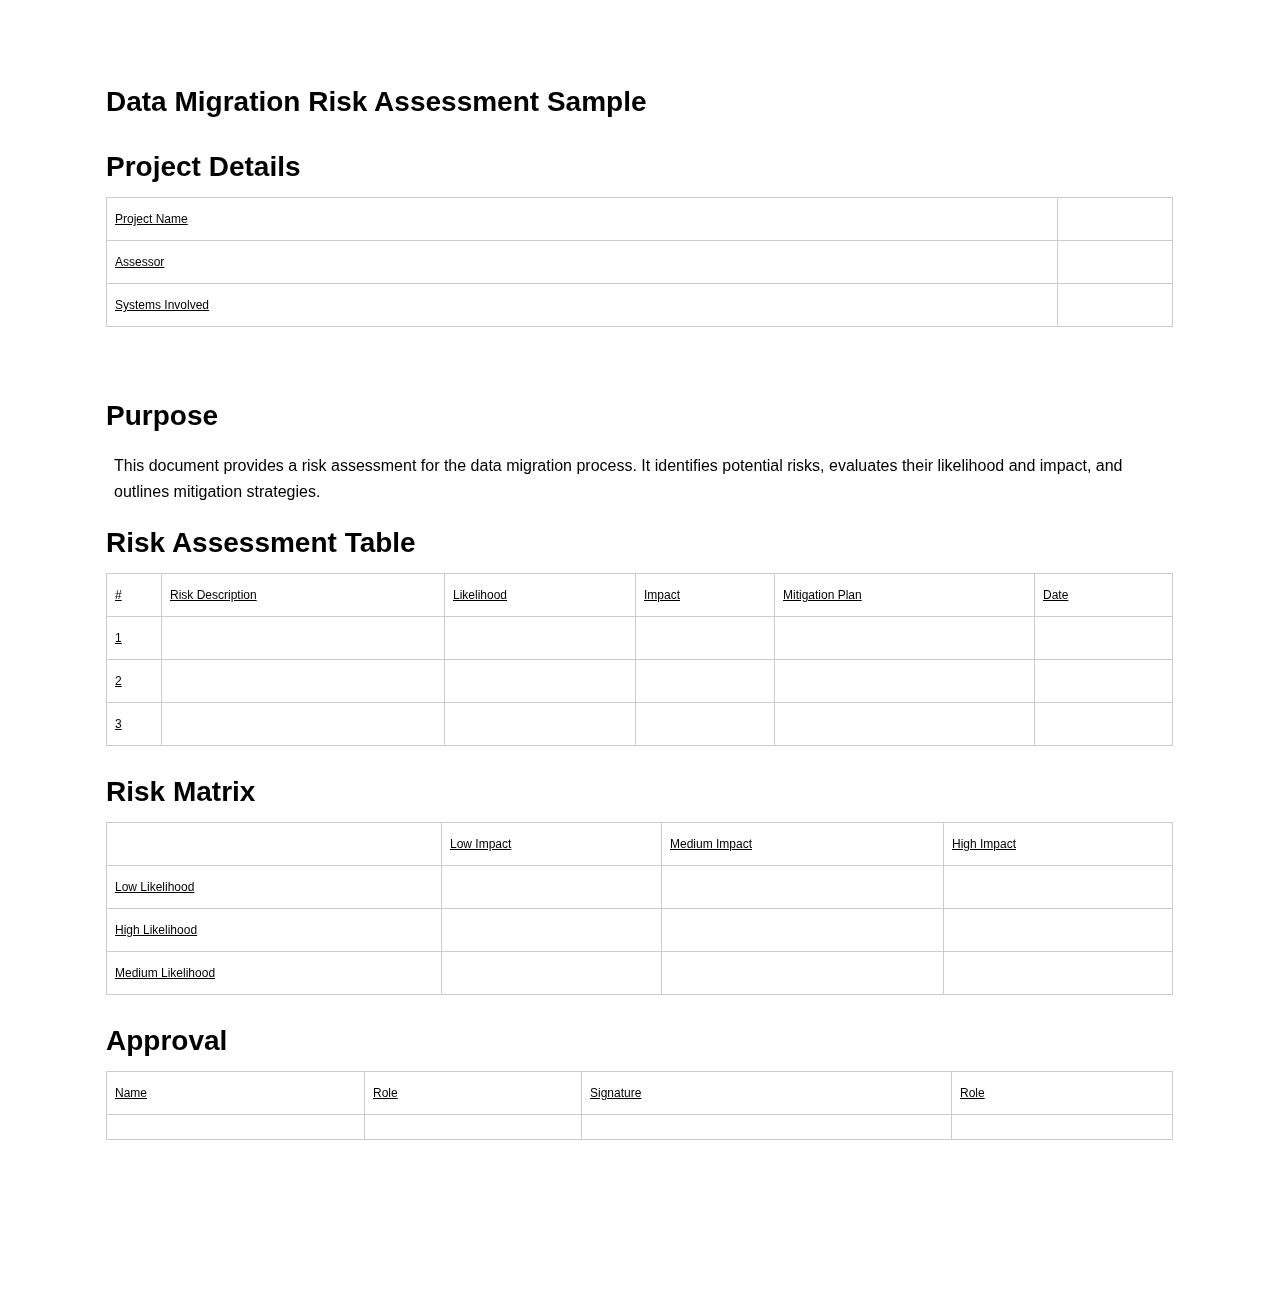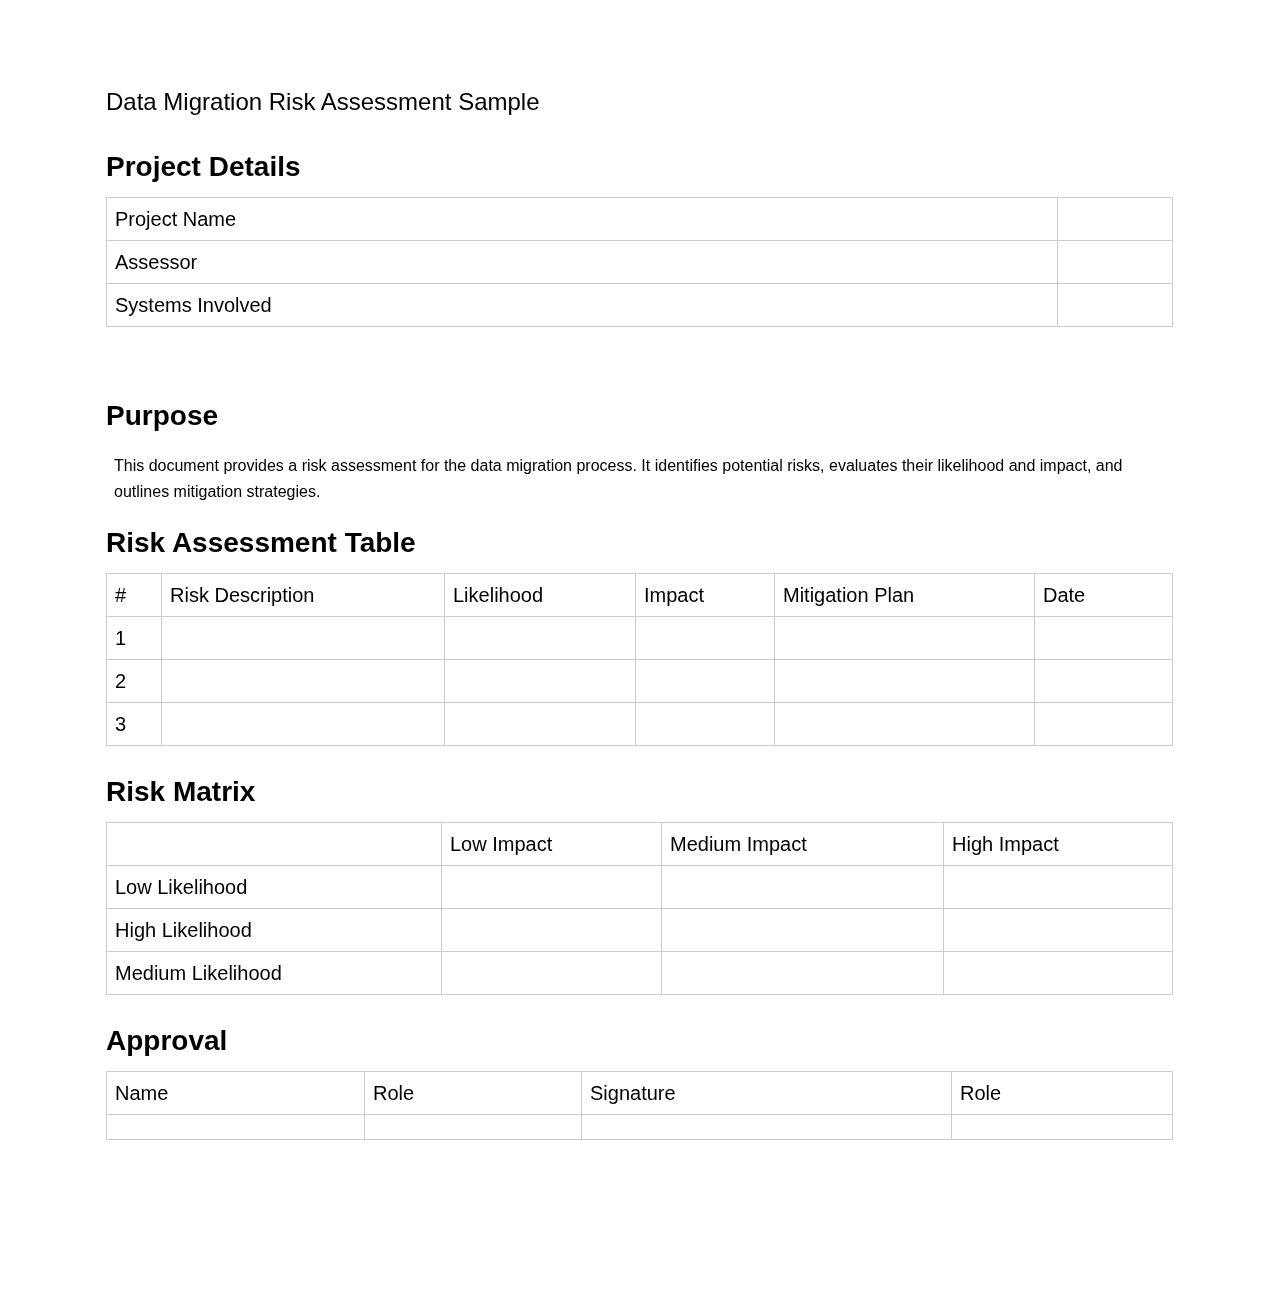--- a/index.html
+++ b/index.html
@@ -1,24 +1,24 @@
 <!DOCTYPE html>
 <html><head>
 <meta charset="utf-8">
 <style>
   html, body { margin: 0; padding: 0; background: #ffffff; }
   body {
     width: 1278px; height: 1300px; position: relative; overflow: hidden;
     font-family: "Liberation Sans", sans-serif; color: #000;
   }
   .page { position: absolute; left: 106px; top: 0; width: 1066px; }
-  h1 { position: absolute; top: 82px; left: 0; margin: 0; font-size: 24px; font-weight: normal; line-height: 40px; white-space: nowrap; text-align: right; }
+  h1 { position: absolute; top: 82px; left: 0; margin: 0; font-size: 28px; font-weight: bold; line-height: 40px; white-space: nowrap; text-align: right; }
   h2 { position: absolute; left: 0; margin: 0; font-size: 28px; font-weight: bold; line-height: 30px; white-space: nowrap; }
   p.purpose { position: absolute; left: 0; top: 445px; margin: 8px; width: 1066px; font-size: 16px; line-height: 26px; }
-  table { position: absolute; left: 0; width: 1066px; border-collapse: collapse; table-layout: fixed; font-size: 20px; }
+  table { position: absolute; left: 0; width: 1066px; border-collapse: collapse; table-layout: fixed; font-size: 12px; text-decoration: underline; }
   td { border: 1px solid #cccccc; padding: 0 8px; height: 42px; vertical-align: middle; text-align: left; font-weight: normal; white-space: nowrap; overflow: hidden; }
   tr.empty td { height: 24px; }
 </style>
 </head>
 <body>
 
 <div class="page">
 
   <h1>Data Migration Risk Assessment Sample</h1>
 

